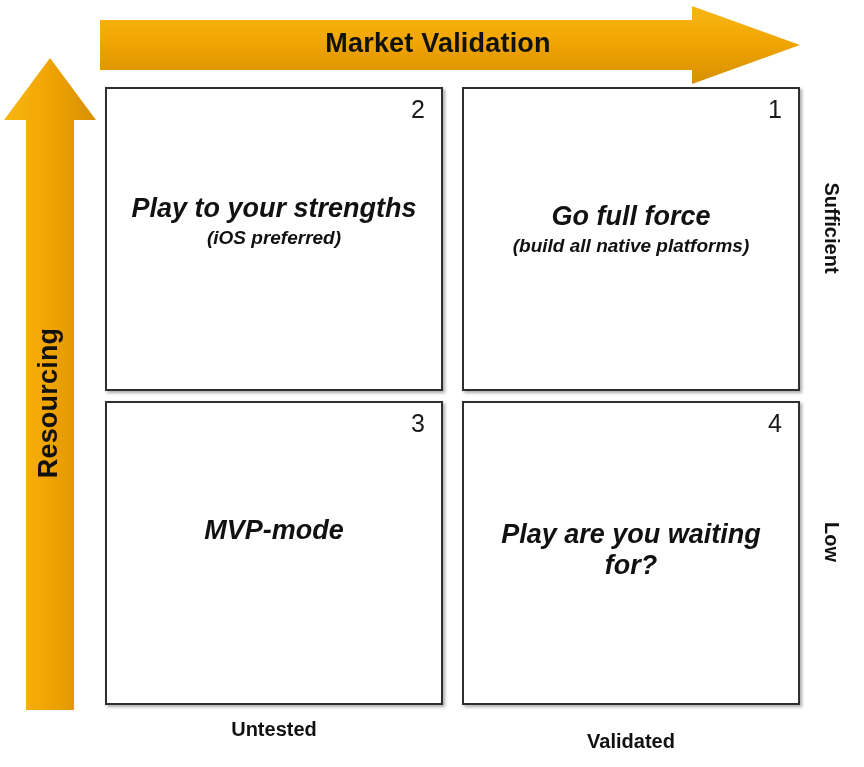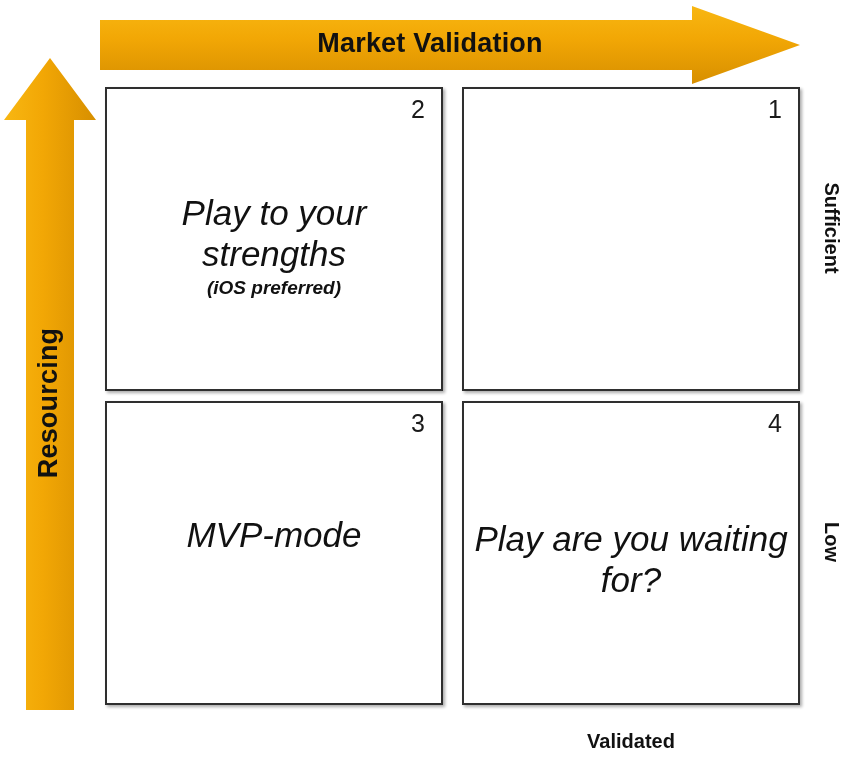--- a/index.html
+++ b/index.html
@@ -49,20 +49,21 @@
   #h-arrow-label {
     left: 100px;
     top: 4px;
     width: 660px;
     height: 78px;
     display: flex;
     align-items: center;
     justify-content: center;
     font-size: 27px;
     font-stretch: condensed;
+    padding-left: 8px;
   }
   #v-arrow-label {
     left: -62px;
     top: 380px;
     width: 220px;
     height: 46px;
     display: flex;
     align-items: center;
     justify-content: center;
     font-size: 27px;
@@ -100,22 +101,22 @@
     text-align: center;
     padding: 0 10px;
     box-sizing: border-box;
   }
   #quad-2 .quad-body { top: 104px; }
   #quad-1 .quad-body { top: 112px; }
   #quad-3 .quad-body { top: 112px; }
   #quad-4 .quad-body { top: 116px; }
 
   .quad-title {
-    font-size: 35px;
-    font-weight: normal;
+    font-size: 27px;
+    font-weight: bold;
     font-style: italic;
     line-height: 1.16;
     color: #111111;
     margin: 0;
   }
   .quad-sub {
     font-size: 19px;
     font-weight: bold;
     font-style: italic;
     line-height: 1.2;
@@ -202,35 +203,40 @@
   <div id="quad-2" class="quad">
     <div class="quad-num">2</div>
     <div class="quad-body">
       <p class="quad-title">Play to your strengths</p>
       <p class="quad-sub">(iOS preferred)</p>
     </div>
   </div>
 
   <div id="quad-1" class="quad">
     <div class="quad-num">1</div>
+    <div class="quad-body">
+      <p class="quad-title">Go full force</p>
+      <p class="quad-sub">(build all native platforms)</p>
+    </div>
   </div>
 
   <div id="quad-3" class="quad">
     <div class="quad-num">3</div>
     <div class="quad-body">
       <p class="quad-title">MVP-mode</p>
     </div>
   </div>
 
   <div id="quad-4" class="quad">
     <div class="quad-num">4</div>
     <div class="quad-body">
       <p class="quad-title">Play are you waiting for?</p>
 
     </div>
   </div>
 
+  <div id="x-label-untested" class="axis-label">Untested</div>
   <div id="x-label-validated" class="axis-label">Validated</div>
 
   <div id="y-label-sufficient" class="y-axis-label">Sufficient</div>
   <div id="y-label-low" class="y-axis-label">Low</div>
 
 </div>
 
 </body></html>

